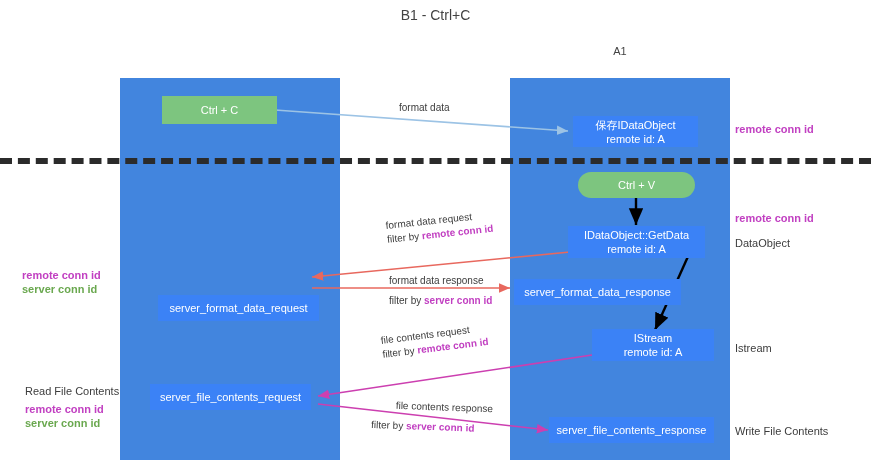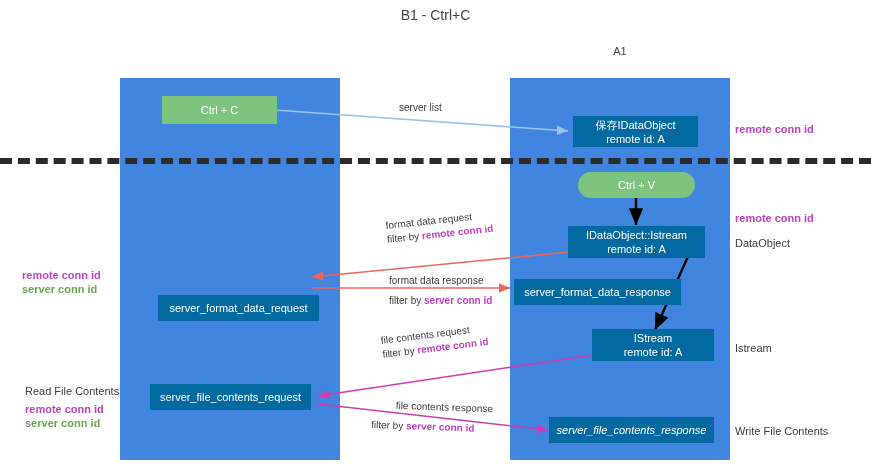--- a/index.html
+++ b/index.html
@@ -67,21 +67,21 @@
     flex-direction: column;
     align-items: center;
     justify-content: center;
     text-align: center;
     color: #ffffff;
     font-size: 11px;
     line-height: 14px;
     padding: 2px 4px;
   }
   .node.green  { background: #7dc57f; }
-  .node.orange { background: #0369a1; }
+  .node.orange { background: #3b82f6; }
 
   
   .side-label {
     font-size: 11px;
     line-height: 14px;
   }
   .side-label.plain  { color: #3c3c3c; }
   .purple { color: #c13fc1; font-weight: bold; }
   .green-txt { color: #6aa84f; font-weight: bold; }
 
@@ -150,47 +150,47 @@
 <div class="abs node orange" style="left:573px; top:116px; width:125px; height:31px;">
   <span>保存IDataObject</span>
   <span>remote id: A</span>
 </div>
 
 <div class="abs node green" style="left:578px; top:172px; width:117px; height:26px;border-radius:13px;">
   <span>Ctrl + V</span>
 </div>
 
 <div class="abs node orange" style="left:568px; top:226px; width:137px; height:32px;">
-  <span>IDataObject::Istream</span>
+  <span>IDataObject::GetData</span>
   <span>remote id: A</span>
 </div>
 
 <div class="abs node orange" style="left:158px; top:268px; width:161px; height:26px;margin-top:27px;">
   <span>server_format_data_request</span>
 </div>
 
 <div class="abs node orange" style="left:514px; top:279px; width:167px; height:26px;">
   <span>server_format_data_response</span>
 </div>
 
 <div class="abs node orange" style="left:592px; top:329px; width:122px; height:32px;">
   <span>IStream</span>
   <span>remote id: A</span>
 </div>
 
 <div class="abs node orange" style="left:150px; top:384px; width:161px; height:26px;">
   <span>server_file_contents_request</span>
 </div>
 
-<div class="abs node orange" style="left:549px; top:417px; width:165px; height:26px;font-style:italic;">
+<div class="abs node orange" style="left:549px; top:417px; width:165px; height:26px;">
   <span>server_file_contents_response</span>
 </div>
 
 <div class="abs edge-label" style="left:399px; top:101px;">
-  <span>server list</span>
+  <span>format data</span>
 </div>
 
 <div class="abs edge-label" style="left:385px; top:219px; transform:rotate(-6deg); transform-origin:left top;">
   <div>format data request</div>
   <div><span>filter by </span><b class="purple">remote conn id</b></div>
 </div>
 
 <div class="abs edge-label" style="left:389px; top:274px;">
   <div>format data response</div>
   <div style="margin-top:6px;"><span>filter by </span><b class="purple">server conn id</b></div>

